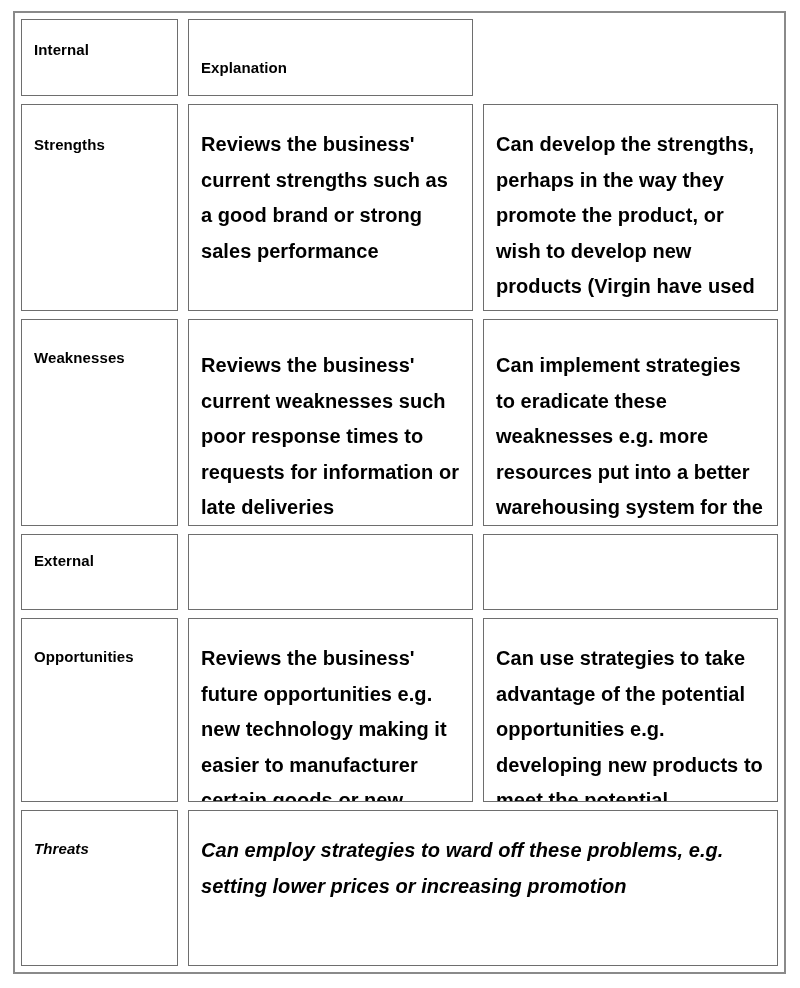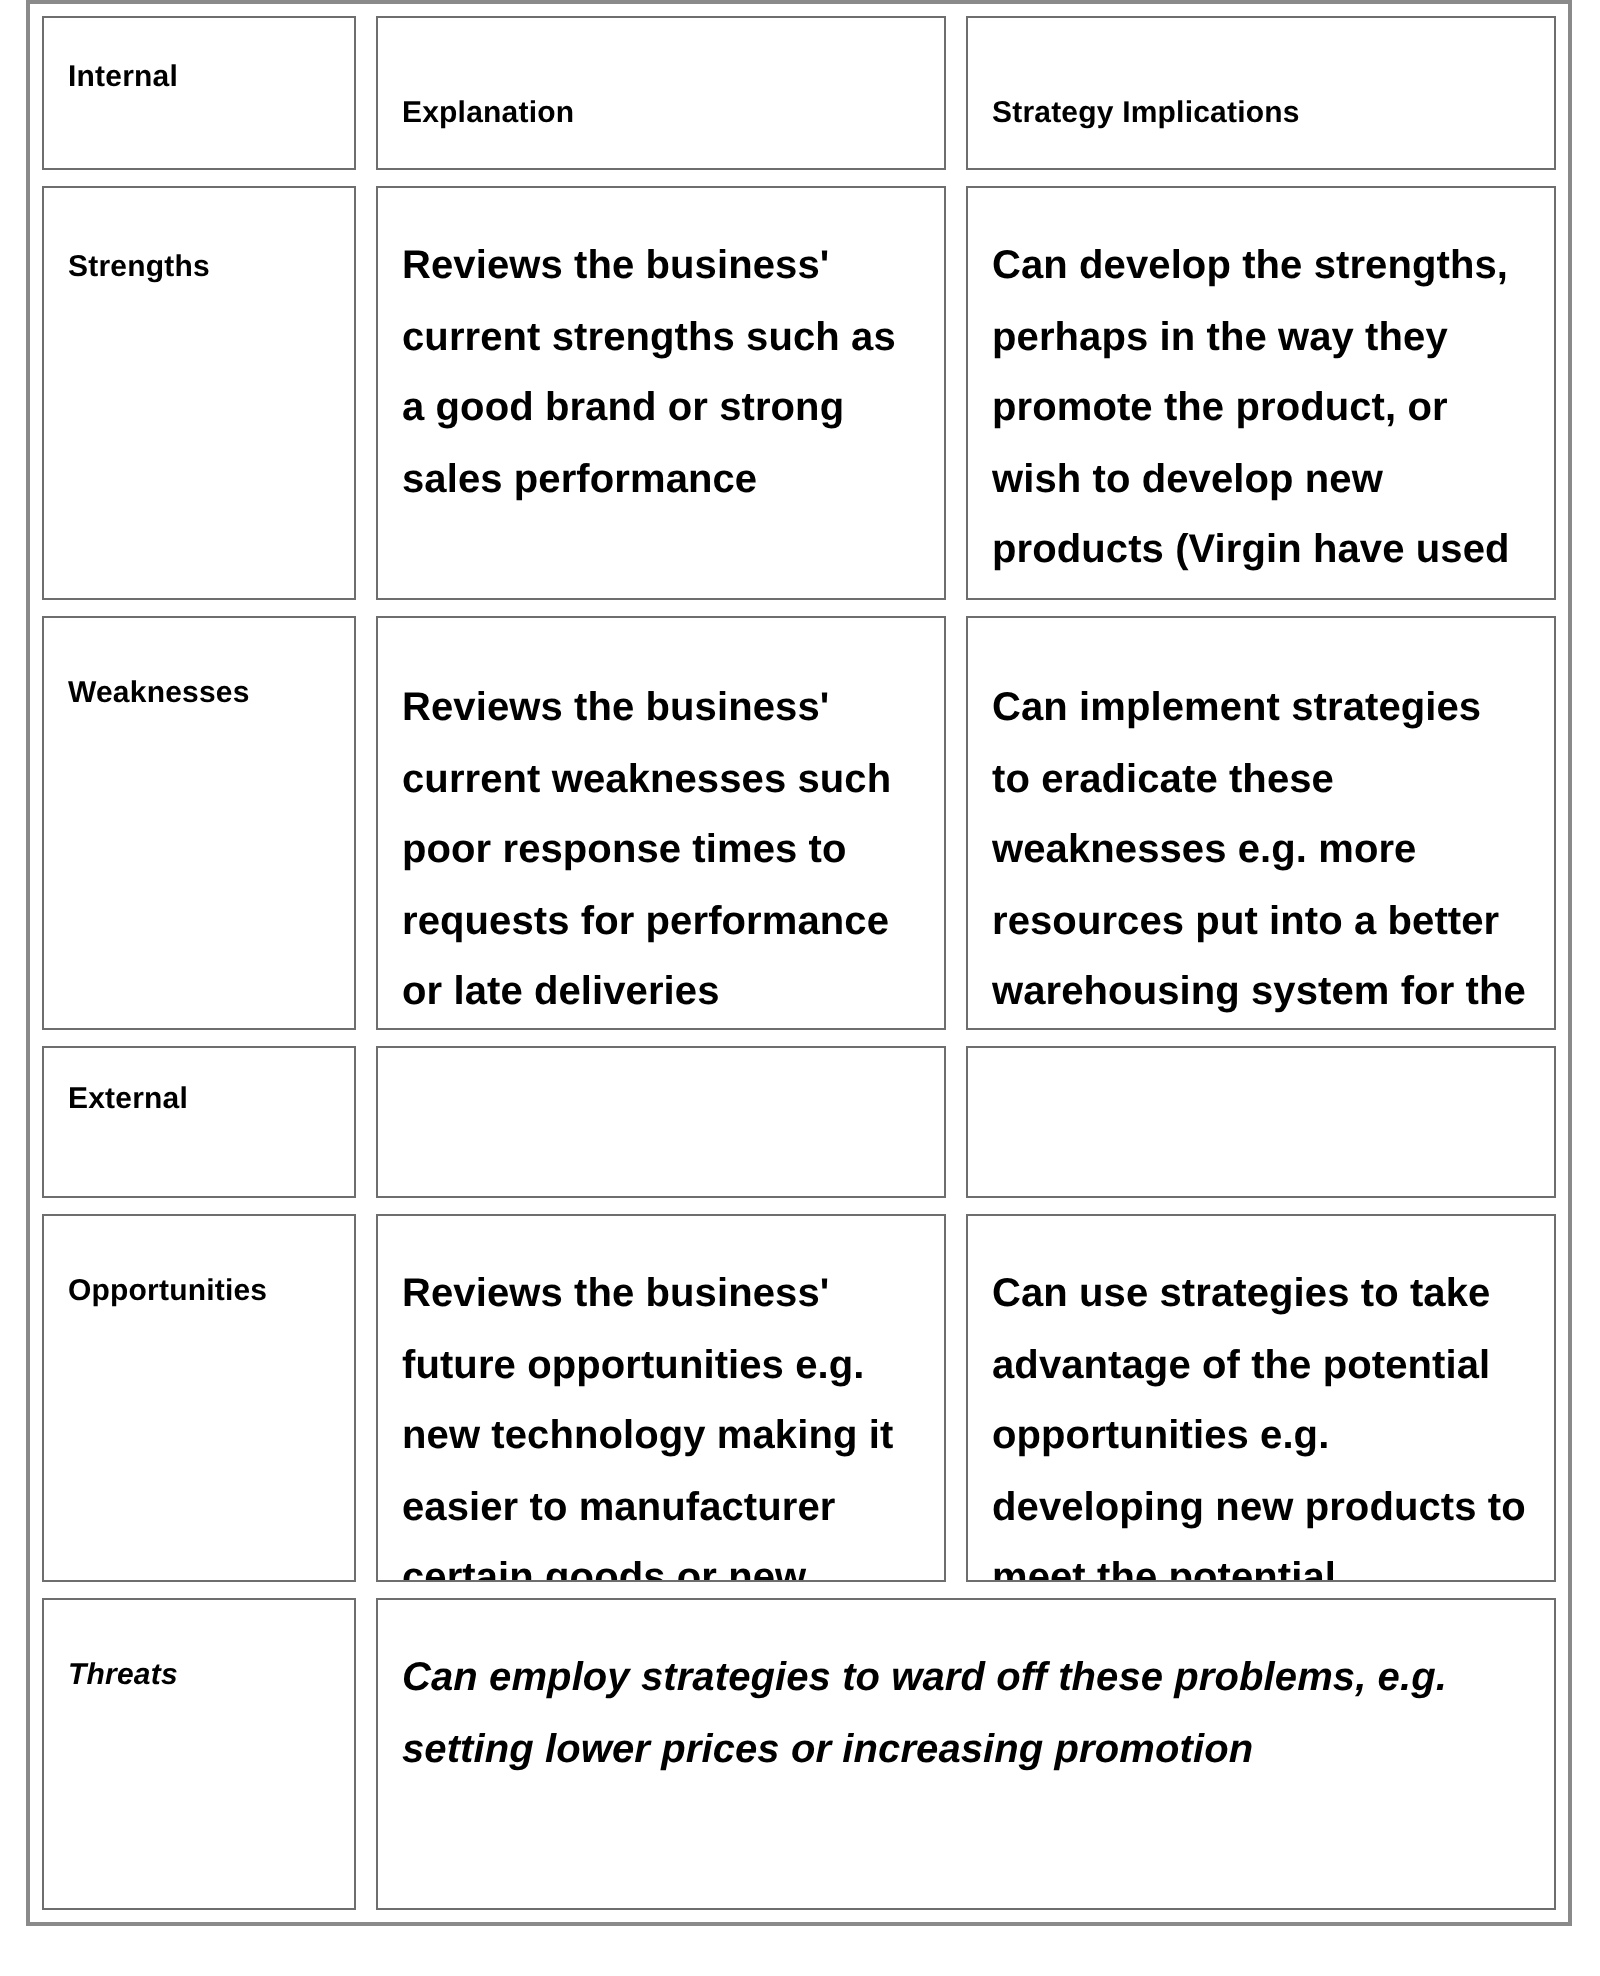--- a/index.html
+++ b/index.html
@@ -13,21 +13,21 @@
     height: 988px;
     font-family: "Liberation Sans", "DejaVu Sans", sans-serif;
     color: #000000;
     overflow: hidden;
   }
 
   
   .table-frame {
     position: absolute;
     left: 13px;
-    top: 0;
+    top: 11px;
     width: 773px;
     height: 963px;
     box-sizing: border-box;
     border: 2px solid #8a8a8a;
     background: #ffffff;
   }
 
   .table-inner {
     position: absolute;
     left: 6px;
@@ -122,43 +122,40 @@
 <div class="table-frame">
   <div class="table-inner">
 
     <div class="row row-header">
       <div class="cell cell-label">
         <div class="label-text">Internal</div>
       </div>
       <div class="cell cell-expl">
         <div class="label-text">Explanation</div>
       </div>
-      <div class="cell cell-impl">
-        <div class="label-text">Strategy Implications</div>
-      </div>
     </div>
 
     <div class="row row-strength">
       <div class="cell cell-label">
         <div class="label-text">Strengths</div>
       </div>
       <div class="cell cell-expl">
         <div class="body-text">Reviews the business' current strengths such as a good brand or strong sales performance</div>
       </div>
       <div class="cell cell-impl">
         <div class="body-text">Can develop the strengths, perhaps in the way they promote the product, or wish to develop new products (Virgin have used their strong brand name to launch several products)</div>
       </div>
     </div>
 
     <div class="row row-weakness">
       <div class="cell cell-label">
         <div class="label-text">Weaknesses</div>
       </div>
       <div class="cell cell-expl">
-        <div class="body-text">Reviews the business' current weaknesses such poor response times to requests for performance or late deliveries</div>
+        <div class="body-text">Reviews the business' current weaknesses such poor response times to requests for information or late deliveries</div>
       </div>
       <div class="cell cell-impl">
         <div class="body-text">Can implement strategies to eradicate these weaknesses e.g. more resources put into a better warehousing system for the despatch of goods.</div>
       </div>
     </div>
 
     <div class="row row-external">
       <div class="cell cell-label">
         <div class="label-text">External</div>
       </div>

